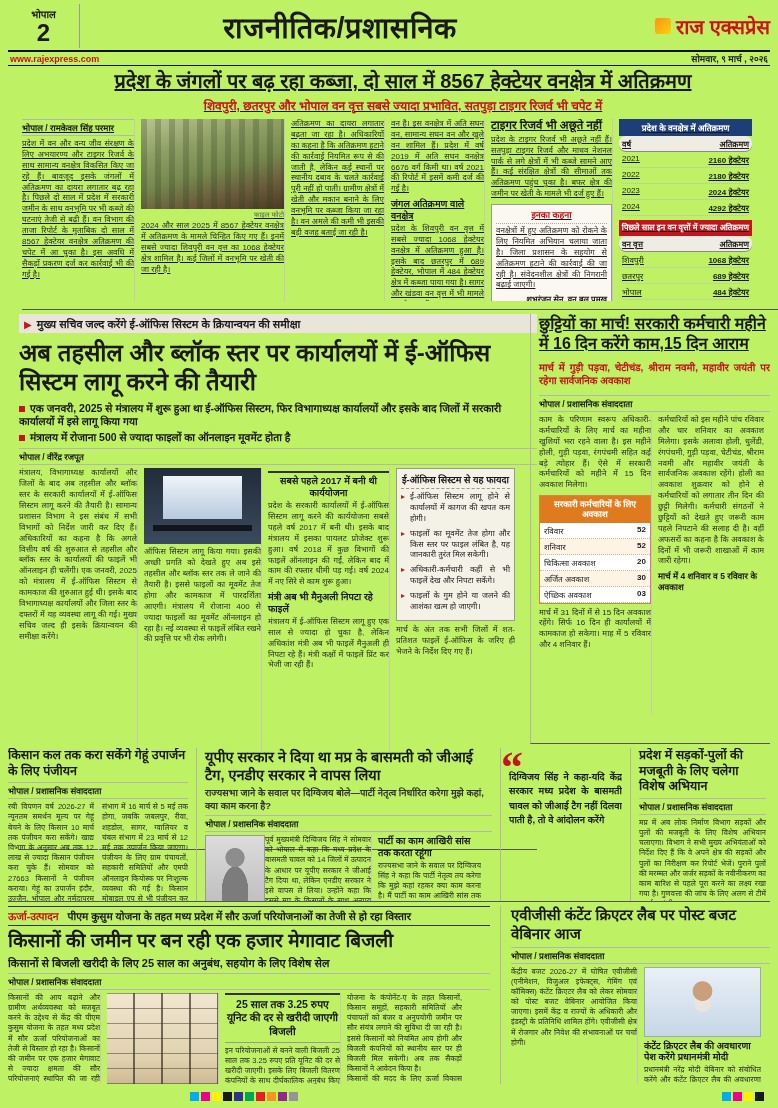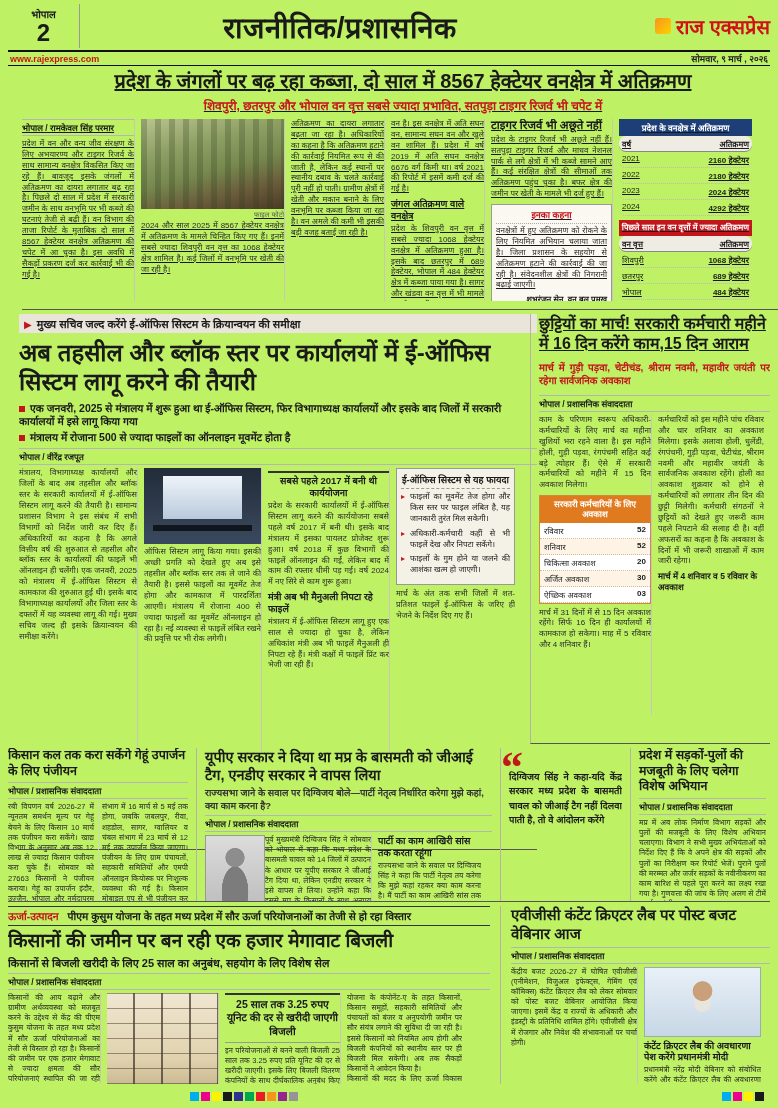--- a/index.html
+++ b/index.html
@@ -248,20 +248,21 @@
       </div>
       <div class="col" style="width:128px;">
         <div class="mini-head" style="text-align:center; border-top:2px solid #333; padding-top:2px;">सबसे पहले 2017 में बनी थी कार्ययोजना</div>
         <p class="b8">प्रदेश के सरकारी कार्यालयों में ई-ऑफिस सिस्टम लागू करने की कार्ययोजना सबसे पहले वर्ष 2017 में बनी थी। इसके बाद मंत्रालय में इसका पायलट प्रोजेक्ट शुरू हुआ। वर्ष 2018 में कुछ विभागों की फाइलें ऑनलाइन की गईं, लेकिन बाद में काम की रफ्तार धीमी पड़ गई। वर्ष 2024 में नए सिरे से काम शुरू हुआ।</p>
         <div class="mini-head">मंत्री अब भी मैनुअली निपटा रहे फाइलें</div>
         <p class="b8">मंत्रालय में ई-ऑफिस सिस्टम लागू हुए एक साल से ज्यादा हो चुका है, लेकिन अधिकांश मंत्री अब भी फाइलें मैनुअली ही निपटा रहे हैं। मंत्री कक्षों में फाइलें प्रिंट कर भेजी जा रही हैं।</p>
       </div>
       <div class="col" style="width:126px;">
         <div class="bx">
           <div class="bx-title">ई-ऑफिस सिस्टम से यह फायदा</div>
+          <div class="benefit">ई-ऑफिस सिस्टम लागू होने से कार्यालयों में कागज की खपत कम होगी।</div>
           <div class="benefit">फाइलों का मूवमेंट तेज होगा और किस स्तर पर फाइल लंबित है, यह जानकारी तुरंत मिल सकेगी।</div>
           <div class="benefit">अधिकारी-कर्मचारी कहीं से भी फाइलें देख और निपटा सकेंगे।</div>
           <div class="benefit">फाइलों के गुम होने या जलने की आशंका खत्म हो जाएगी।</div>
         </div>
         <p class="b8" style="margin-top:4px;">मार्च के अंत तक सभी जिलों में शत-प्रतिशत फाइलें ई-ऑफिस के जरिए ही भेजने के निर्देश दिए गए हैं।</p>
       </div>
     </div>
   </section>
 
   <section class="abs holiday">

